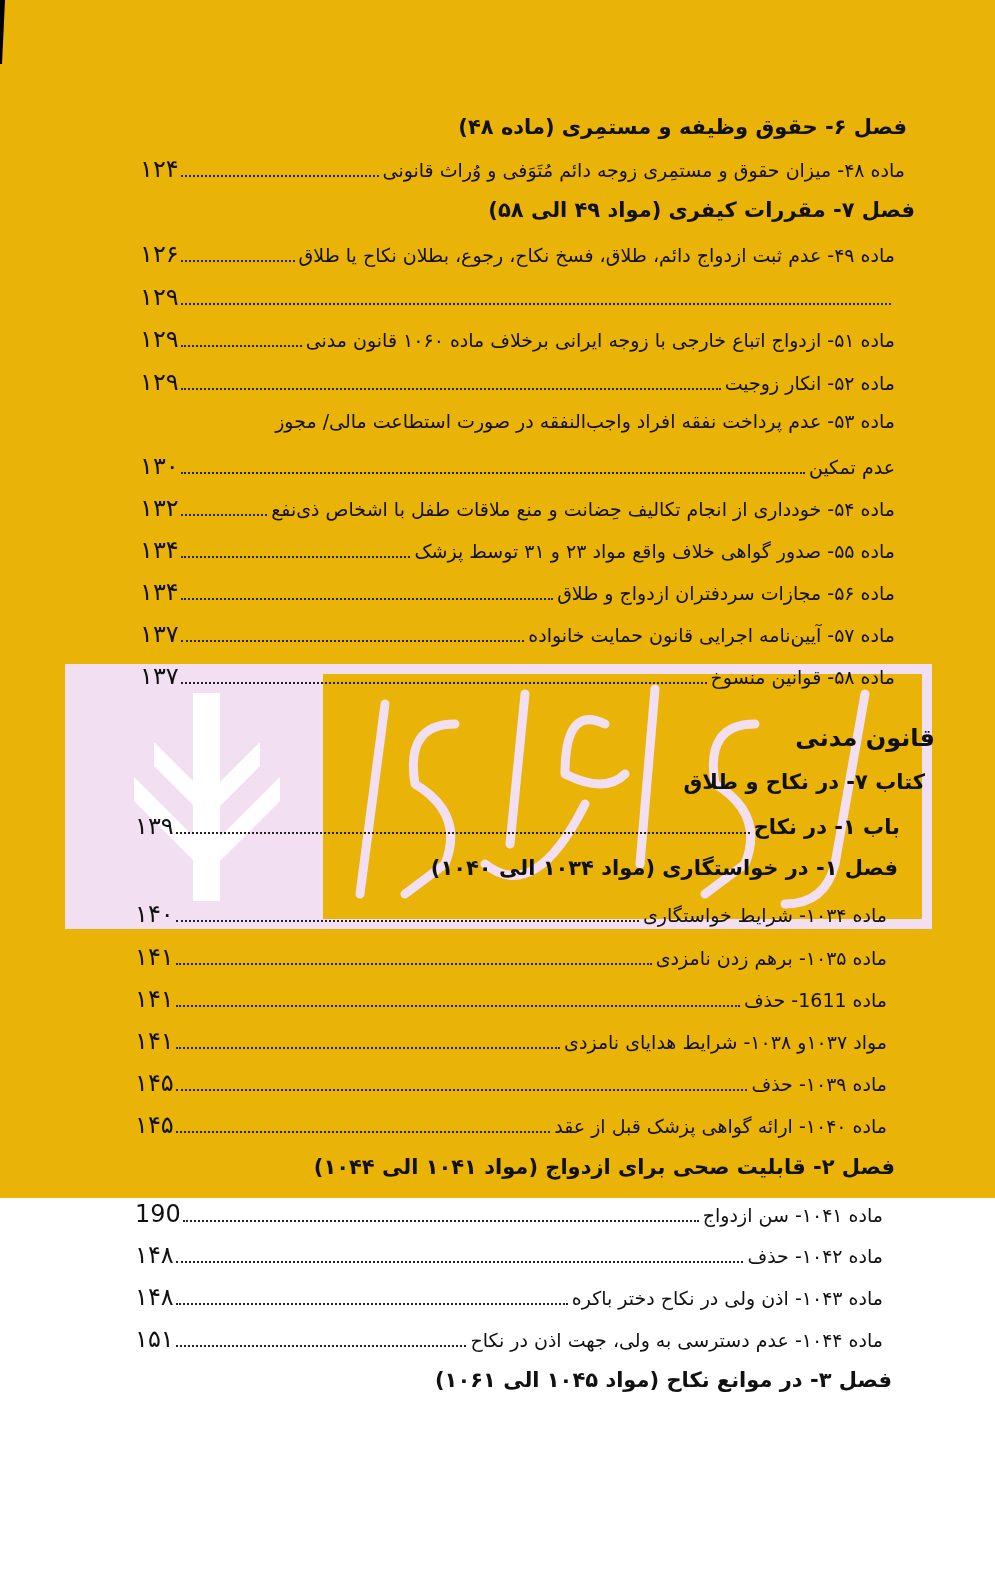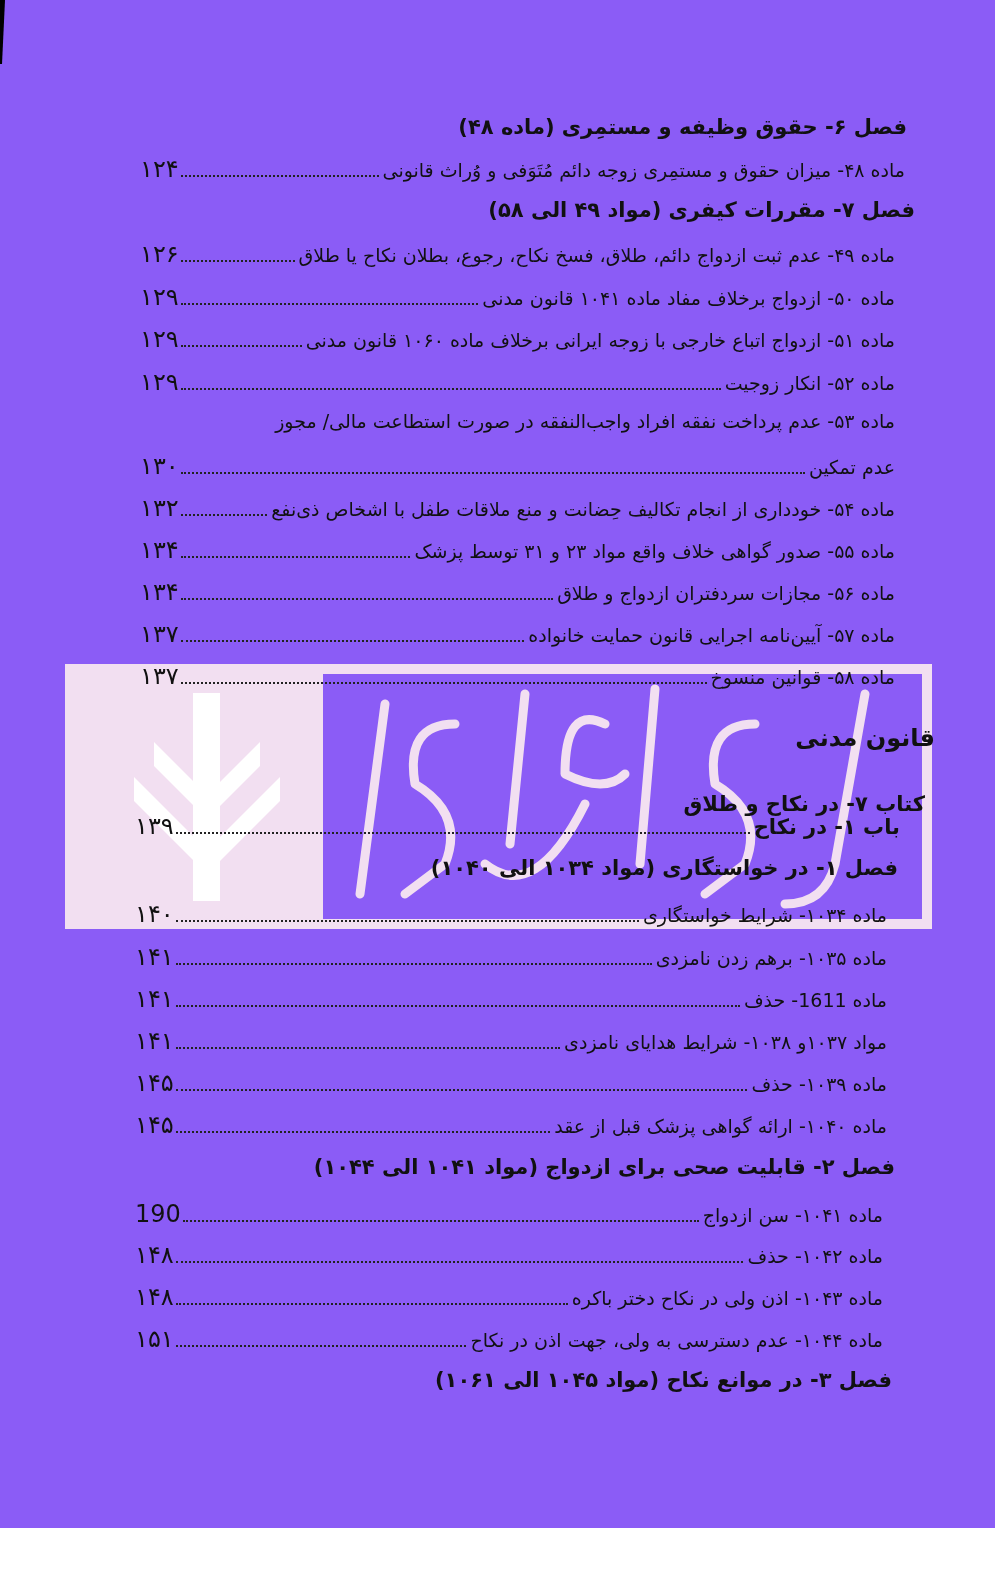--- a/index.html
+++ b/index.html
@@ -1,17 +1,17 @@
 <!DOCTYPE html>
 <html><head>
   <meta charset="utf-8">
   <style>
     html, body { margin: 0; padding: 0; background: #ffffff; }
     body { width: 995px; height: 1594px; position: relative; overflow: hidden; }
-    .page { position: absolute; left: 0; top: 0; width: 995px; height: 1528px; background: #8b5cf6; }
+    .page { position: absolute; left: 0; top: 0; width: 995px; height: 1198px; background: #eab308; }
 
     .scan-edge { position: absolute; left: 0; top: 0; width: 5px; height: 64px;
       background: #000; clip-path: polygon(0 0, 100% 0, 40% 100%, 0 100%); }
 
     
     .wm { position: absolute; left: 65px; top: 664px; width: 867px; height: 265px; }
     .wm-left { position: absolute; left: 0; top: 0; width: 258px; height: 265px; background: #f2dff1; }
     .wm-right { position: absolute; left: 258px; top: 0; width: 609px; height: 265px;
       box-sizing: border-box; border: 10px solid #f2dff1; border-left: none; background: transparent; }
     .wm svg { position: absolute; left: 0; top: 0; }
@@ -70,21 +70,20 @@
   </div>
 
   <div class="row h" style="right:80px; top:198px;">فصل ۷- مقررات کیفری (مواد ۴۹ الی ۵۸)</div>
 
   <div class="toc-line" style="right:100px; left:120px; top:240px;">
     <span class="t">ماده ۴۹- عدم ثبت ازدواج دائم، طلاق، فسخ نکاح، رجوع، بطلان نکاح یا طلاق</span>
     <span class="dots"></span>
     <span class="p">۱۲۶</span>
   </div>
   <div class="toc-line" style="right:100px; left:120px; top:283px;">
-    <span class="t">ماده ۵۰- ازدواج برخلاف مفاد ماده ۱۰۴۱ قانون مدنی</span>
     <span class="dots"></span>
     <span class="p">۱۲۹</span>
   </div>
   <div class="toc-line" style="right:100px; left:120px; top:325px;">
     <span class="t">ماده ۵۱- ازدواج اتباع خارجی با زوجه ایرانی برخلاف ماده ۱۰۶۰ قانون مدنی</span>
     <span class="dots"></span>
     <span class="p">۱۲۹</span>
   </div>
   <div class="toc-line" style="right:100px; left:120px; top:368px;">
     <span class="t">ماده ۵۲- انکار زوجیت</span>
@@ -119,21 +118,21 @@
     <span class="dots"></span>
     <span class="p">۱۳۷</span>
   </div>
   <div class="toc-line" style="right:100px; left:120px; top:662px;">
     <span class="t">ماده ۵۸- قوانین منسوخ</span>
     <span class="dots"></span>
     <span class="p">۱۳۷</span>
   </div>
 
   <div class="row h-big" style="right:60px; top:724px;">قانون مدنی</div>
-  <div class="row h" style="right:70px; top:770px;margin-top:22px;">کتاب ۷- در نکاح و طلاق</div>
+  <div class="row h" style="right:70px; top:770px;">کتاب ۷- در نکاح و طلاق</div>
 
   <div class="toc-line bold" style="right:95px; left:115px; top:812px;">
     <span class="t">باب ۱- در نکاح</span>
     <span class="dots"></span>
     <span class="p" style="font-weight:normal;">۱۳۹</span>
   </div>
 
   <div class="row h" style="right:97px; top:856px;margin-left:9px;">فصل ۱- در خواستگاری (مواد ۱۰۳۴ الی ۱۰۴۰)</div>
 
   <div class="toc-line" style="right:108px; left:115px; top:900px;">

